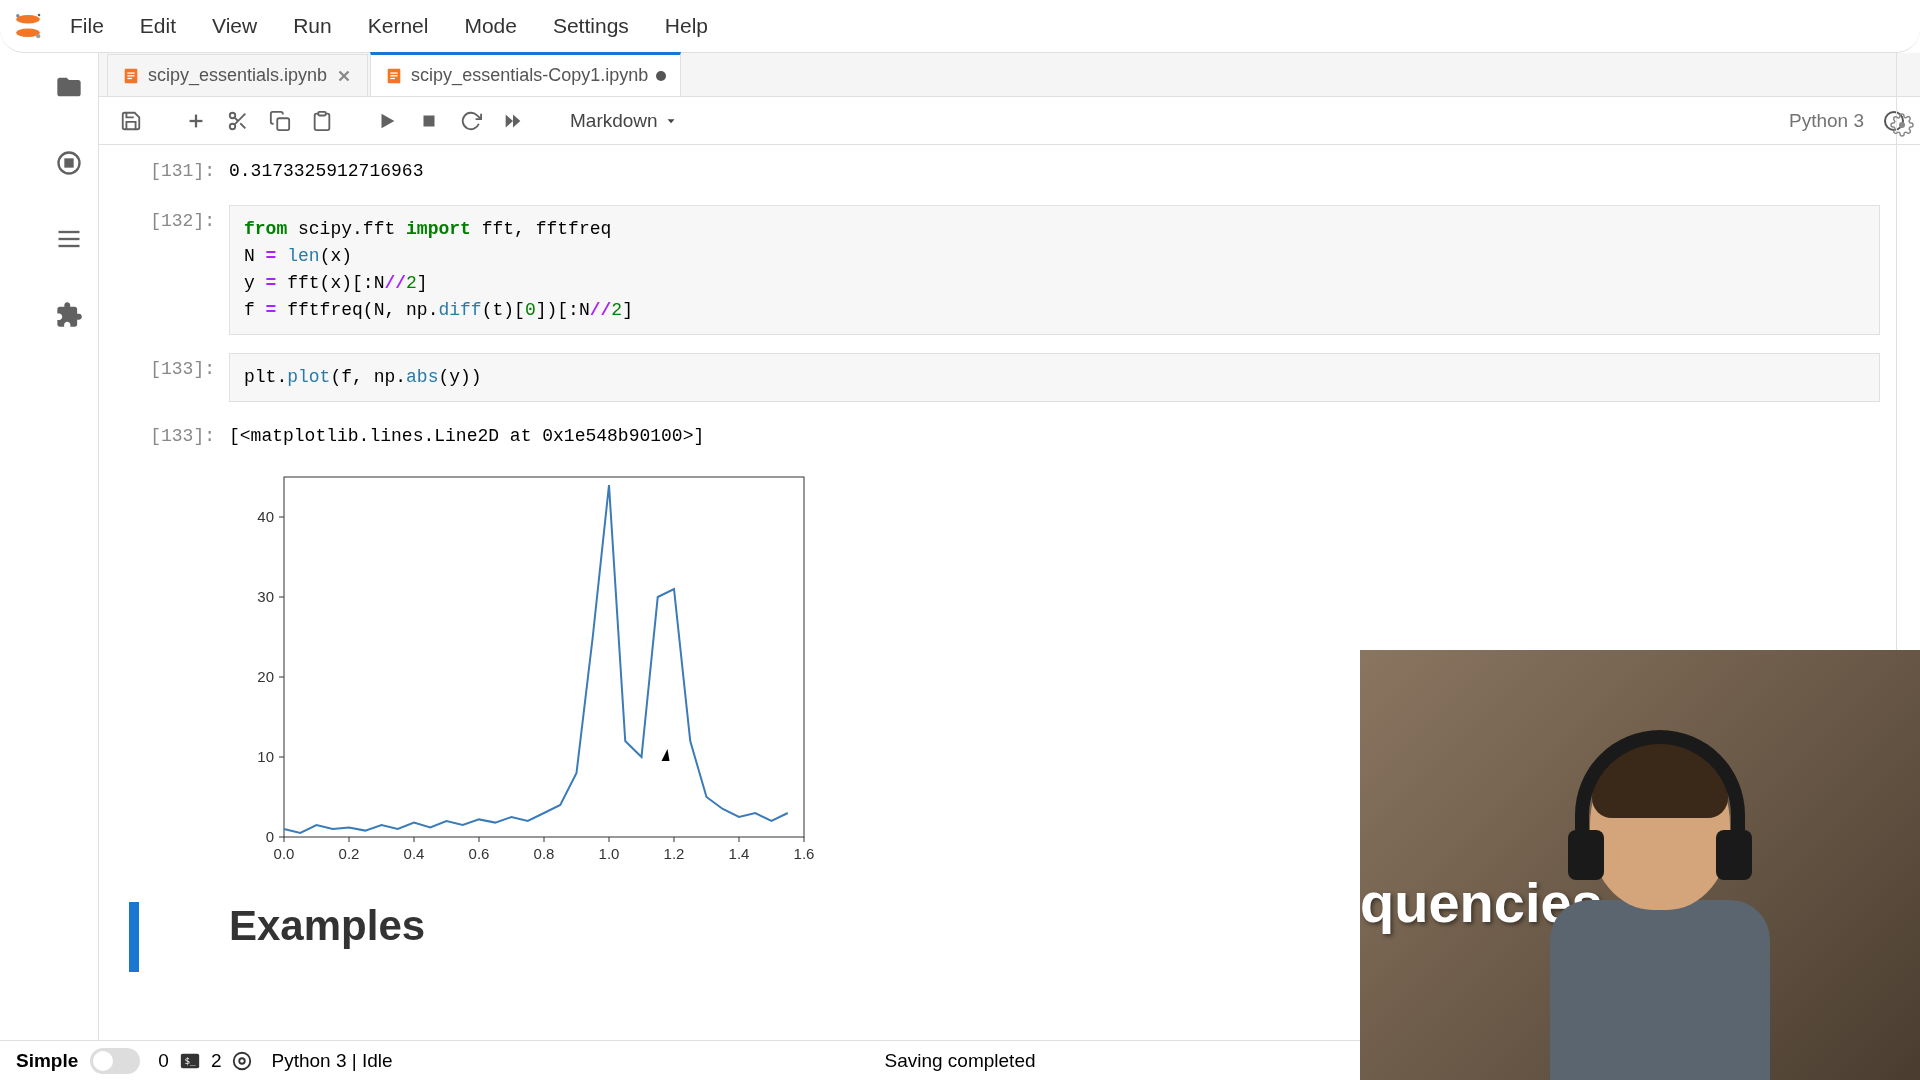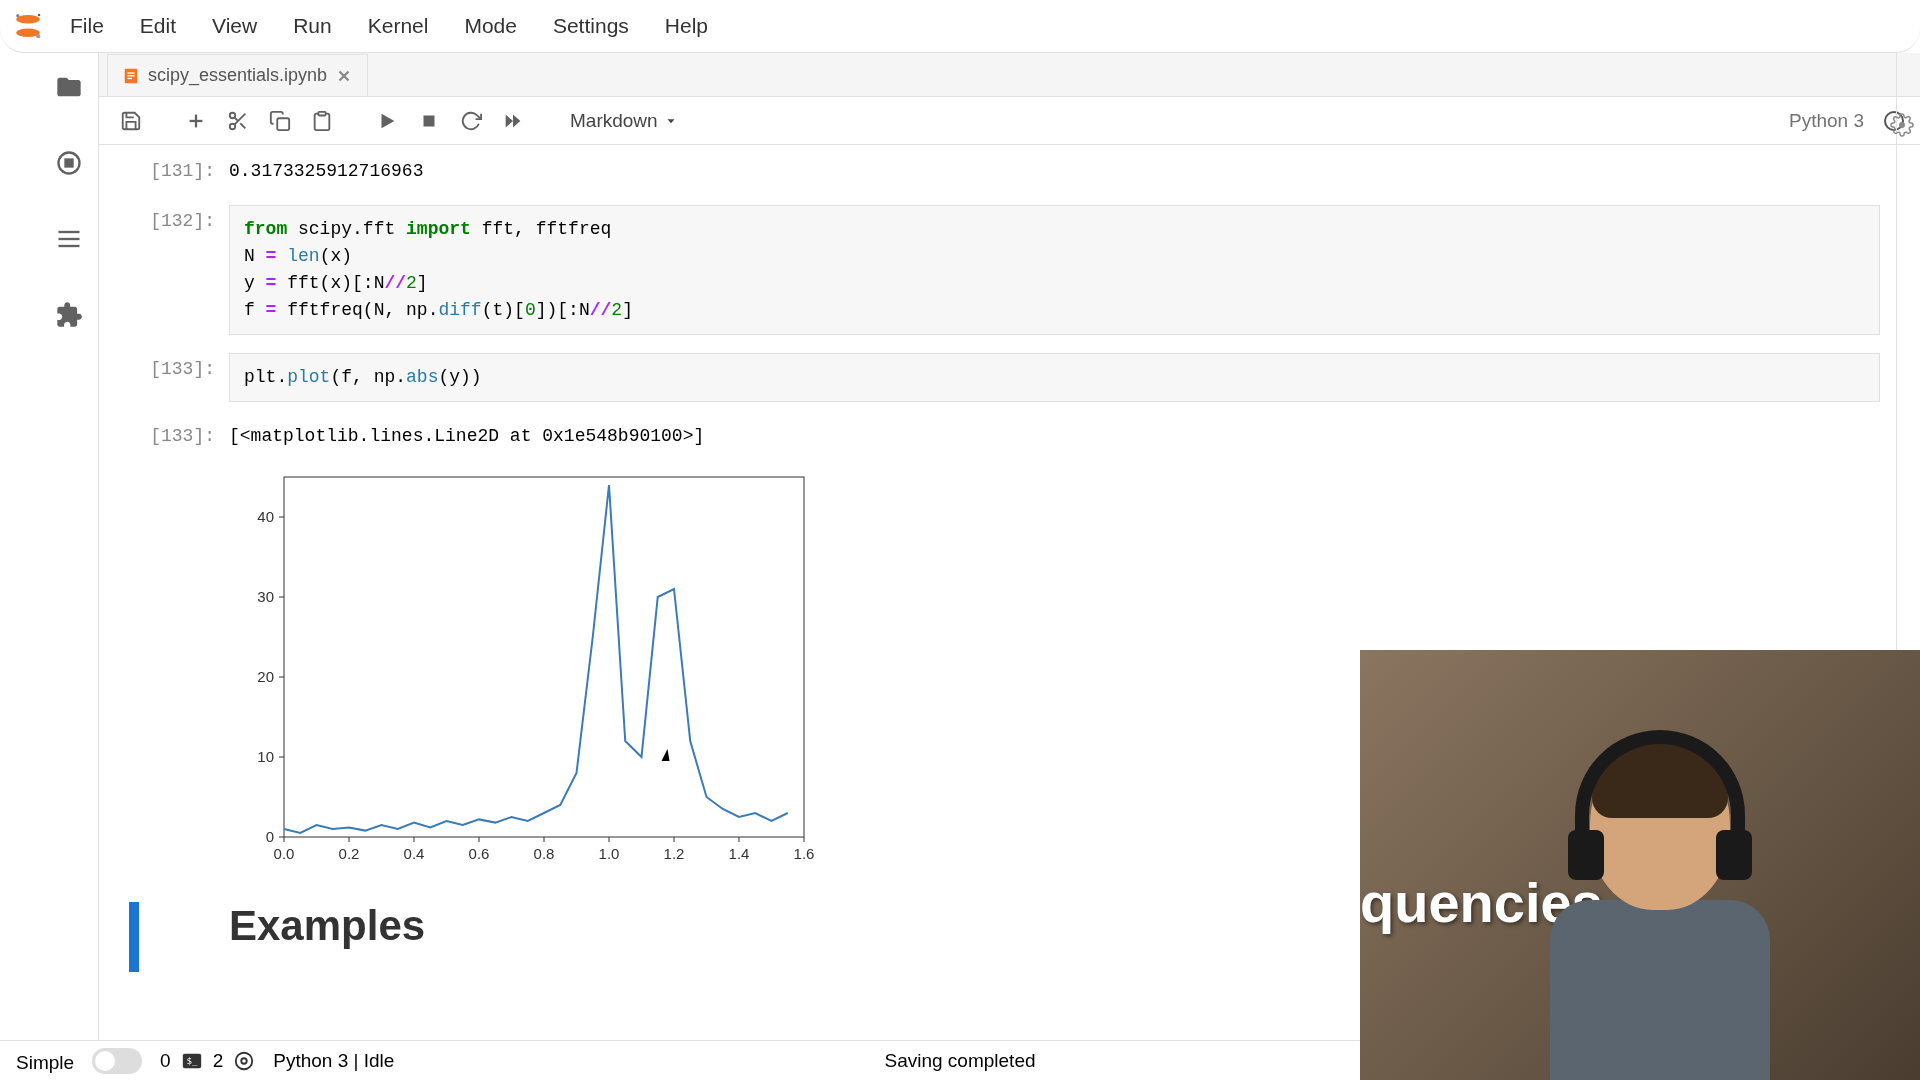--- a/index.html
+++ b/index.html
@@ -60,21 +60,21 @@
 .plot-line { fill: none; stroke: #3a7bb8; stroke-width: 2; }
 .tick { stroke: #333; stroke-width: 1; }
 
 
 .md-cell { margin-top: 30px; display: flex; }
 .md-marker { width: 10px; background: #1976d2; margin-right: 90px; height: 70px; }
 .md-heading { font-size: 42px; font-weight: 600; color: #333; }
 
 
 .statusbar { position: absolute; bottom: 0; left: 0; right: 0; height: 40px; border-top: 1px solid #e0e0e0; display: flex; align-items: center; padding: 0 16px; font-size: 19px; gap: 18px; background: #fff; }
-.status-simple { display: flex; align-items: flex-end; gap: 18px; }
+.status-simple { display: flex; align-items: center; gap: 12px; font-weight: bold; }
 .toggle { width: 50px; height: 26px; border-radius: 13px; background: #ddd; position: relative; }
 .toggle::after { content: ""; position: absolute; left: 3px; top: 3px; width: 20px; height: 20px; border-radius: 50%; background: #fff; }
 .status-icon { width: 22px; height: 22px; display: inline-flex; align-items: center; justify-content: center; }
 .status-group { display: flex; align-items: center; gap: 10px; }
 .status-center { position: absolute; left: 50%; transform: translateX(-50%); }
 .status-right { margin-left: auto; }
 
 
 .webcam { position: absolute; right: 0; bottom: 0; width: 560px; height: 430px; background: linear-gradient(135deg, #8a7560 0%, #6b5a48 50%, #4a3d30 100%); z-index: 10; display: flex; align-items: center; justify-content: flex-start; overflow: hidden; }
 .webcam-text { position: absolute; left: 0; top: 220px; font-size: 56px; font-weight: 700; color: #fff; text-shadow: 2px 2px 4px rgba(0,0,0,0.5); }
@@ -156,20 +156,32 @@
               <rect x="6" y="12" width="5" height="1.5" fill="#fff"></rect>
             </svg>
         </span>
         <span>scipy_essentials.ipynb</span>
         <span class="tab-close">
           <svg viewBox="0 0 16 16" stroke="currentColor" stroke-width="2">
               <line x1="4" y1="4" x2="12" y2="12"></line>
               <line x1="12" y1="4" x2="4" y2="12"></line>
             </svg>
         </span>
+      </div>
+      <div class="tab active">
+        <span class="tab-icon">
+          <svg viewBox="0 0 20 20">
+              <rect x="3" y="2" width="14" height="16" rx="1" fill="#f37626"></rect>
+              <rect x="6" y="6" width="8" height="1.5" fill="#fff"></rect>
+              <rect x="6" y="9" width="8" height="1.5" fill="#fff"></rect>
+              <rect x="6" y="12" width="5" height="1.5" fill="#fff"></rect>
+            </svg>
+        </span>
+        <span>scipy_essentials-Copy1.ipynb</span>
+        <span class="tab-dirty"></span>
       </div>
     </div>
 
     <div class="toolbar">
       <div class="tool-btn">
           <svg viewBox="0 0 24 24" fill="none" stroke="currentColor" stroke-width="2">
             <path d="M19 21H5a2 2 0 0 1-2-2V5a2 2 0 0 1 2-2h11l5 5v11a2 2 0 0 1-2 2z"></path>
             <polyline points="17 21 17 13 7 13 7 21"></polyline>
             <polyline points="7 3 7 8 15 8"></polyline>
           </svg>

